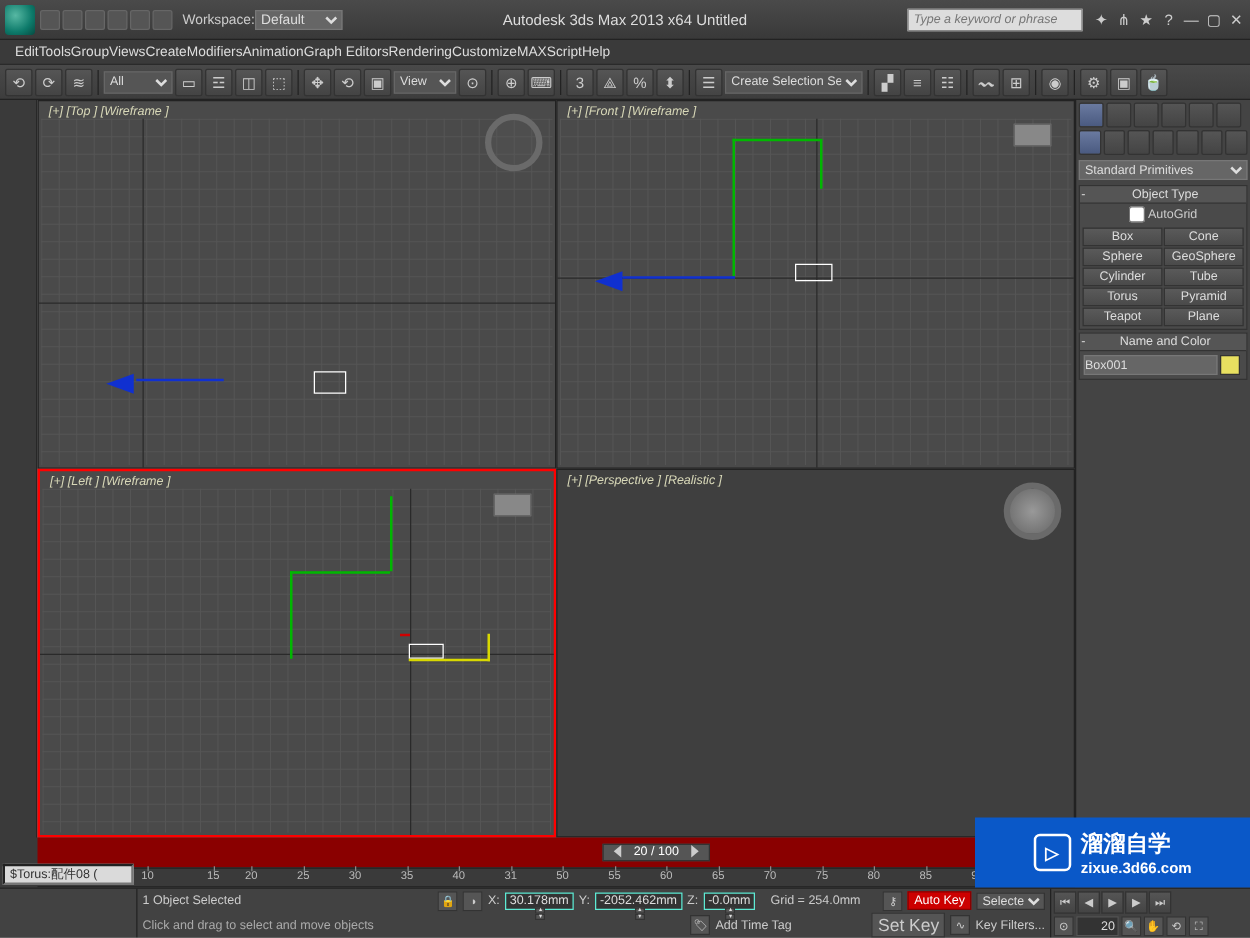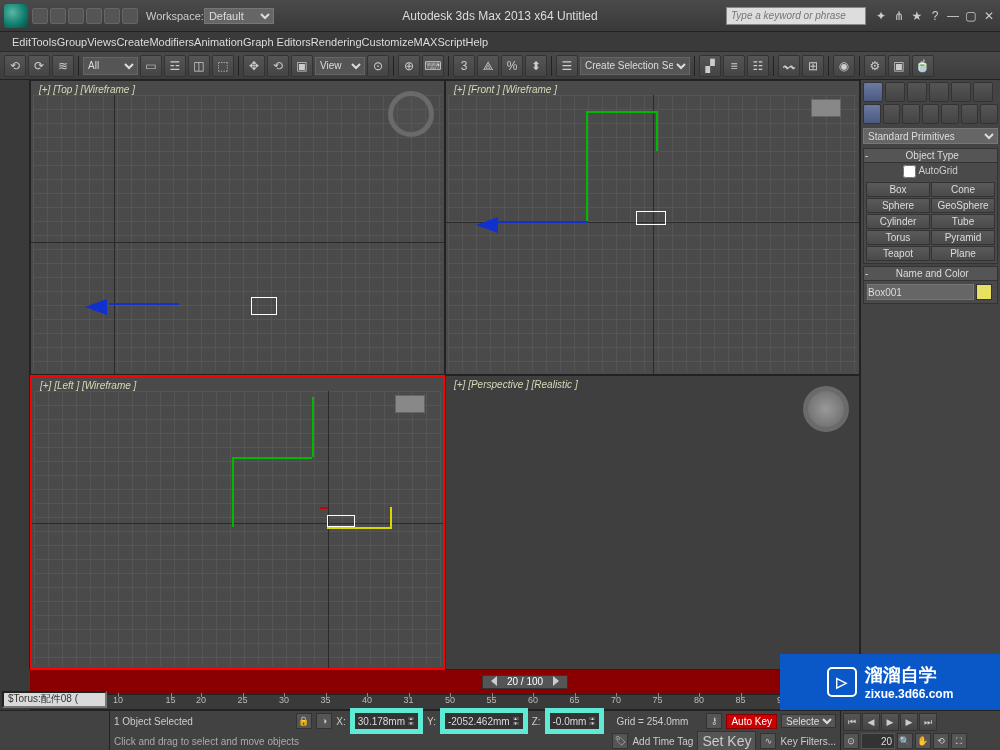--- a/index.html
+++ b/index.html
@@ -73,21 +73,21 @@
 
 .frame-ruler { position: absolute; left: 30px; right: 140px; bottom: 40px; height: 16px; background: #3a3a3a; border-top: 1px solid #222; border-bottom:1px solid #222; }
 .tick { position: absolute; top: 0; font-size: 9px; color: #bbb; }
 .tick::before { content:''; position:absolute; top:-2px; left:50%; width:1px; height:4px; background:#888; }
 
 .status-bar { position: absolute; left: 0; right: 0; bottom: 0; height: 40px; background: #424242; border-top: 1px solid #222; display: flex; align-items: stretch; }
 .sb-left { width: 110px; border-right:1px solid #222; display:flex; flex-direction:column; justify-content:center; padding:2px;gap:44px; }
 .sb-prompt { background:#dadada; color:#333; font-size:10px; padding:1px 4px; }
 .sb-mid { flex: 1; display:flex; flex-direction:column; }
 .sb-row { display:flex; align-items:center; height:20px; gap:4px; padding:0 4px; font-size:10px; }
-.coord-box { background:#333; border:5px solid #5eead4; color:#ddd; padding:0 3px; height:26px; font-size:10px; display:flex; align-items:center; }
+.coord-box { background:#333; border:1px solid #5eead4; color:#ddd; padding:0 3px; height:14px; font-size:10px; display:flex; align-items:center;flex-direction:column; }
 .coord-box .spin { display:flex; flex-direction:column; margin-left:2px; }
 .spin div { width:8px; height:5px; background:#555; border:1px solid #333; font-size:5px; line-height:3px; text-align:center; }
 .autokey { background:#cc0000; color:#fff; border:1px solid #800; padding:1px 4px; font-size:10px; }
 .setkey { background:#555; border:1px solid #333; padding:1px 4px; font-size:14px; }
 .sb-btn { background:#555; border:1px solid #333; width:16px; height:16px; font-size:9px; display:flex;align-items:center;justify-content:center; }
 .sel-combo { background:#555; border:1px solid #333; color:#ddd; font-size:10px; width:55px; height:14px; }
 .play-ctrl { display:flex; gap:1px; margin-right:4px; }
 .play-ctrl div { width:18px; height:18px; background:linear-gradient(#555,#444); border:1px solid #333; display:flex;align-items:center;justify-content:center; font-size:9px;}
 .frame-input { background:#333; border:1px solid #555; color:#ddd; width:34px; height:16px; font-size:10px; text-align:right; padding:0 2px; }
 
@@ -371,21 +371,21 @@
         </div>
       <span style="margin-left:8px">Grid = 254.0mm</span>
       <div class="sb-btn" style="margin-left:14px">⚷</div>
       <div class="autokey">Auto Key</div>
       <select class="sel-combo"><option>Selected</option></select>
     </div>
     <div class="sb-row">
       <span style="color:#aaa">Click and drag to select and move objects</span>
       <div style="flex:1"></div>
       <div class="sb-btn">🏷</div>
-      <span style="">Add Time Tag</span>
+      <span style="margin-right:60px">Add Time Tag</span>
       <div class="setkey">Set Key</div>
       <div class="sb-btn">∿</div>
       <span>Key Filters...</span>
     </div>
   </div>
   <div style="width:160px; display:flex; flex-direction:column; padding:2px; gap:2px; border-left:1px solid #222;">
     <div class="play-ctrl">
       <div>⏮</div>
       <div>◀</div>
       <div>▶</div>

